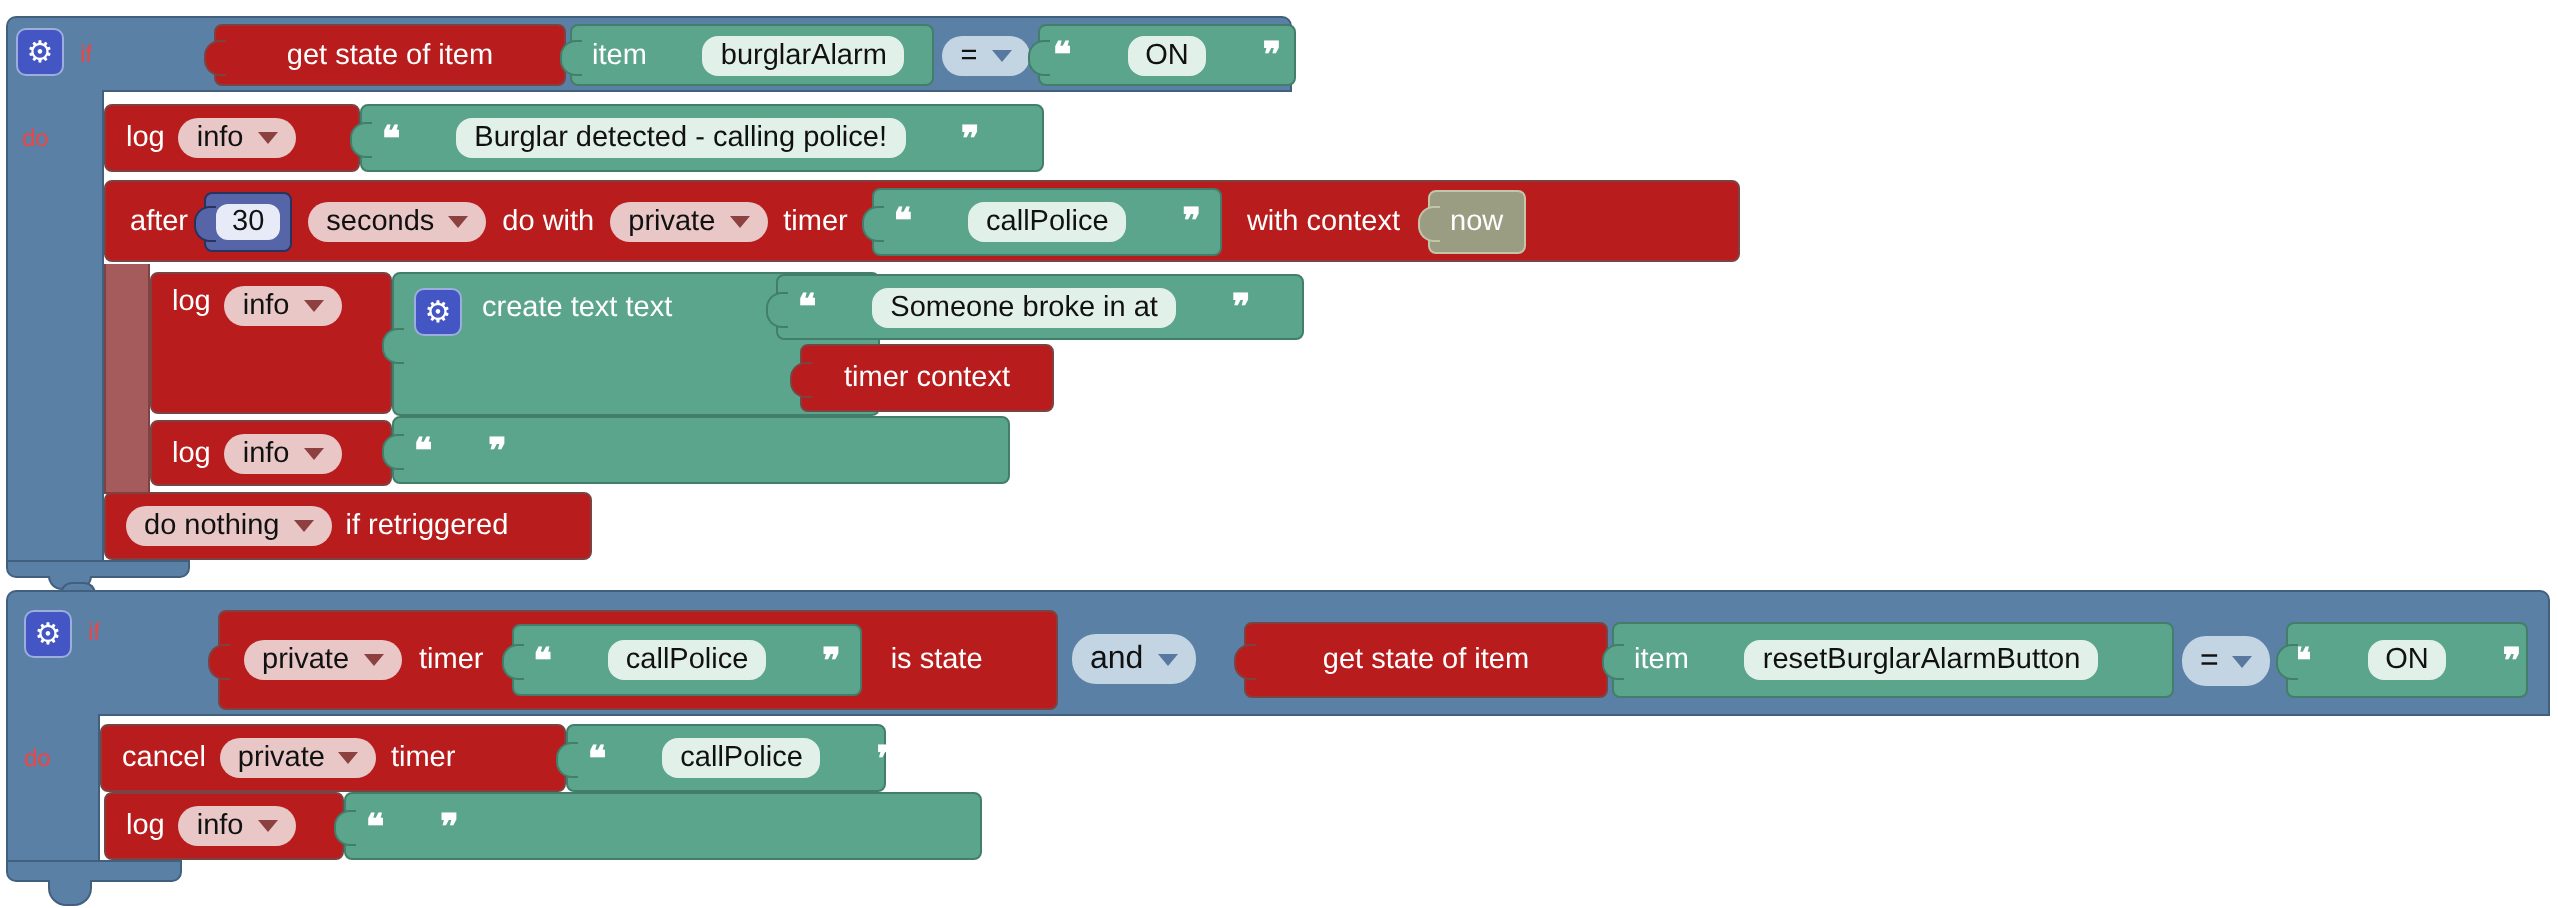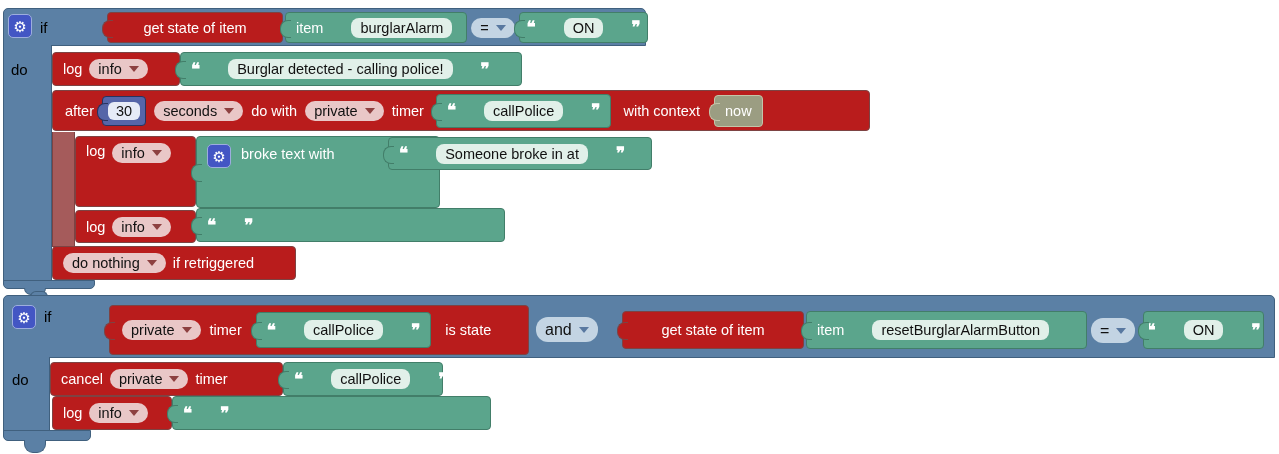--- a/index.html
+++ b/index.html
@@ -36,21 +36,21 @@
       align-items:center;justify-content:center;font-size:15px;line-height:1;}
   .gear-inline{width:22px;height:22px;border-radius:5px;background:#4356c4;
       border:1px solid #9dadde;color:#fff;display:flex;align-items:center;
       justify-content:center;font-size:15px;line-height:1;flex:0 0 auto;}
 
   .ltab::before{content:"";position:absolute;left:-6px;top:50%;
       margin-top:-8px;width:10px;height:16px;background:inherit;
       border:1px solid;border-color:inherit;border-right:none;
       border-radius:8px 0 0 8px;}
 
-  .iflabel{position:absolute;color:#000000;font-size:15px;display:flex;
+  .iflabel{position:absolute;color:#ef4444;font-size:12px;display:flex;
       align-items:center;}
 </style>
 </head>
 <body>
 
 <div id="canvas">
 
   <div class="shape blue" style="left:3px;top:8px;width:643px;height:38px;border-radius:5px 5px 0 0;"></div>
   <div class="shape blue" style="left:3px;top:45px;width:49px;height:236px;border-top:none;"></div>
   <div class="shape blue" style="left:3px;top:280px;width:92px;height:9px;border-radius:0 0 5px 5px;"></div>
@@ -133,26 +133,29 @@
     <span class="lbl">log</span>
     <span class="dd">
         <span>info</span>
         <span class="arr"></span>
       </span>
   </div>
   <div class="blk green ltab" style="left:196px;top:136px;width:244px;height:72px;align-items:flex-start;padding-top:7px;gap:10px;">
     <span class="gear-inline">
         <span>⚙</span>
       </span>
-    <span class="lbl" style="padding-top:2px;">broke text with</span>
+    <span class="lbl" style="padding-top:2px;">create text text</span>
   </div>
   <div class="blk green ltab" style="left:388px;top:137px;width:264px;height:33px;">
     <span class="q">❝</span>
     <span class="tf">Someone broke in at</span>
     <span class="q">❞</span>
+  </div>
+  <div class="blk red ltab" style="left:400px;top:172px;width:127px;height:34px;justify-content:center;">
+    <span class="lbl">timer context</span>
   </div>
 
   <div class="blk red" style="left:75px;top:210px;width:121px;height:33px;">
     <span class="lbl">log</span>
     <span class="dd">
         <span>info</span>
         <span class="arr"></span>
       </span>
   </div>
   <div class="blk green ltab" style="left:196px;top:208px;width:309px;height:34px;">

